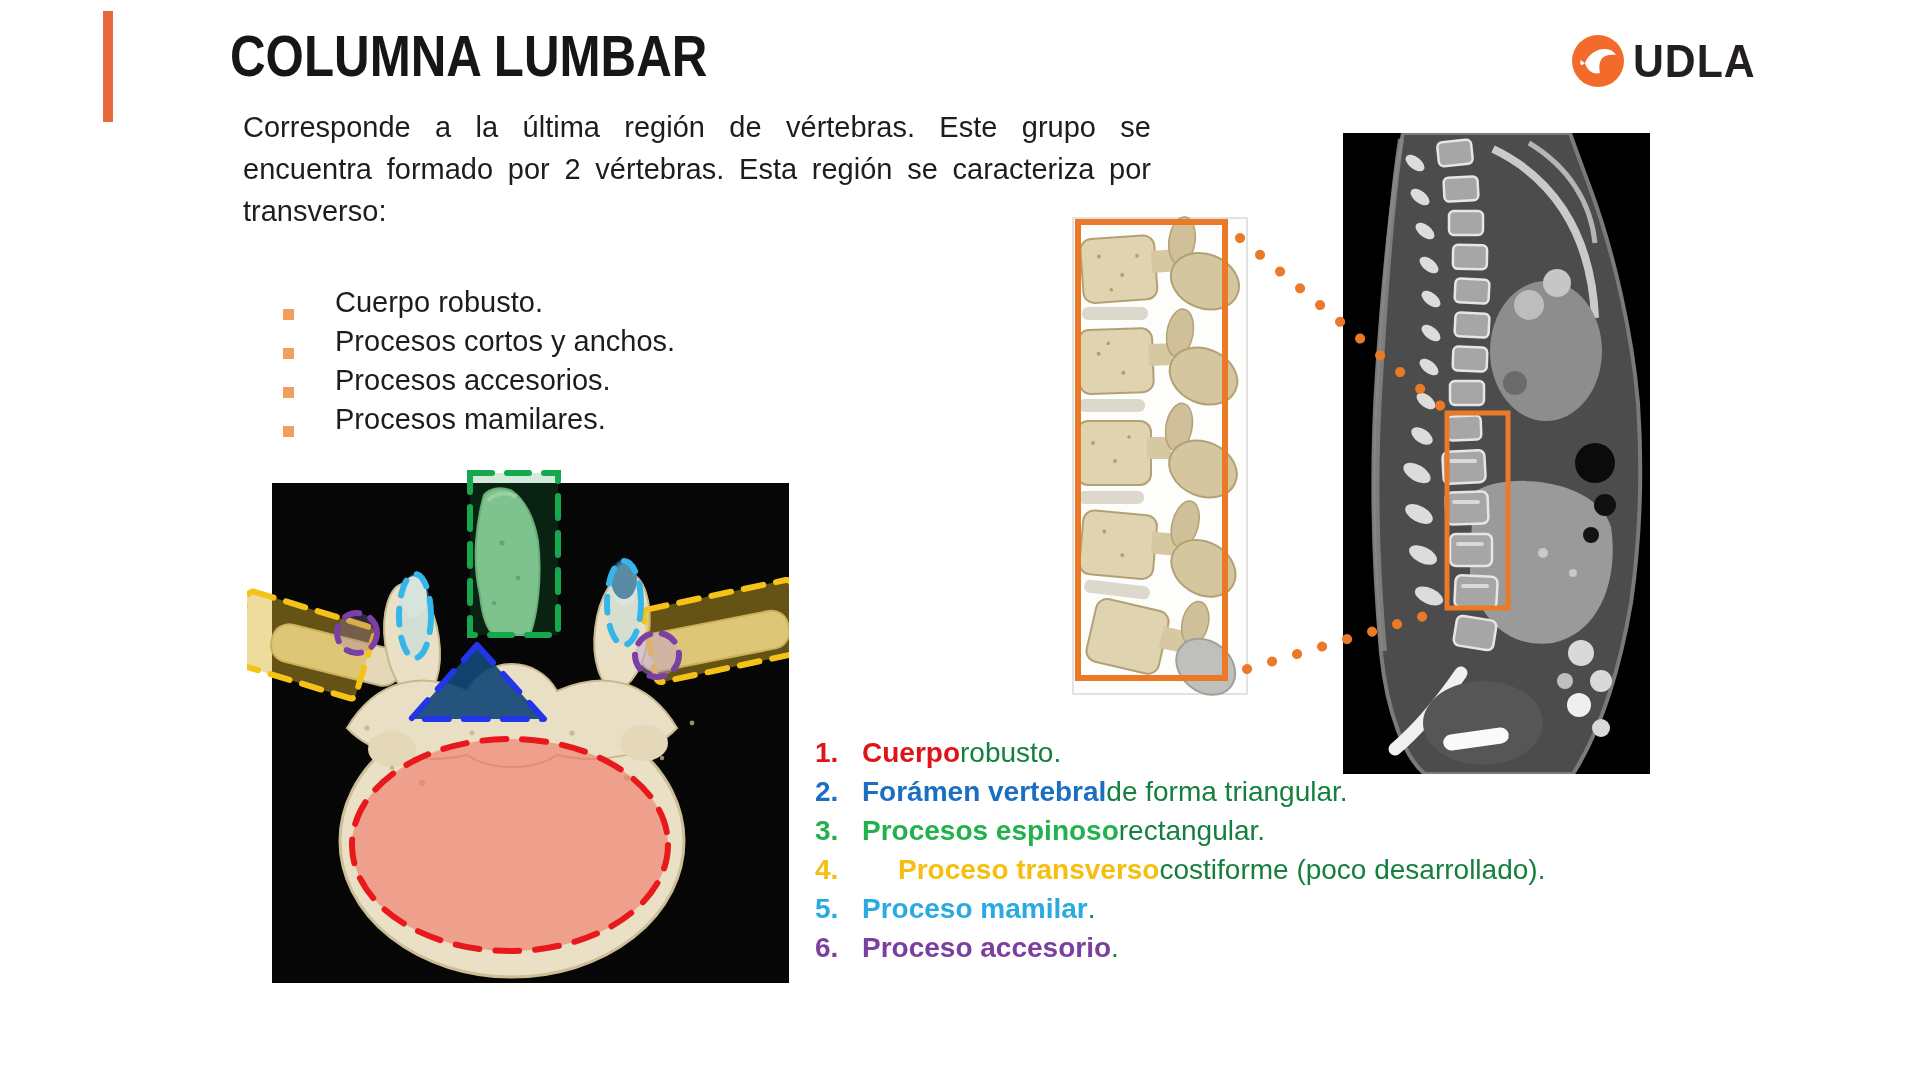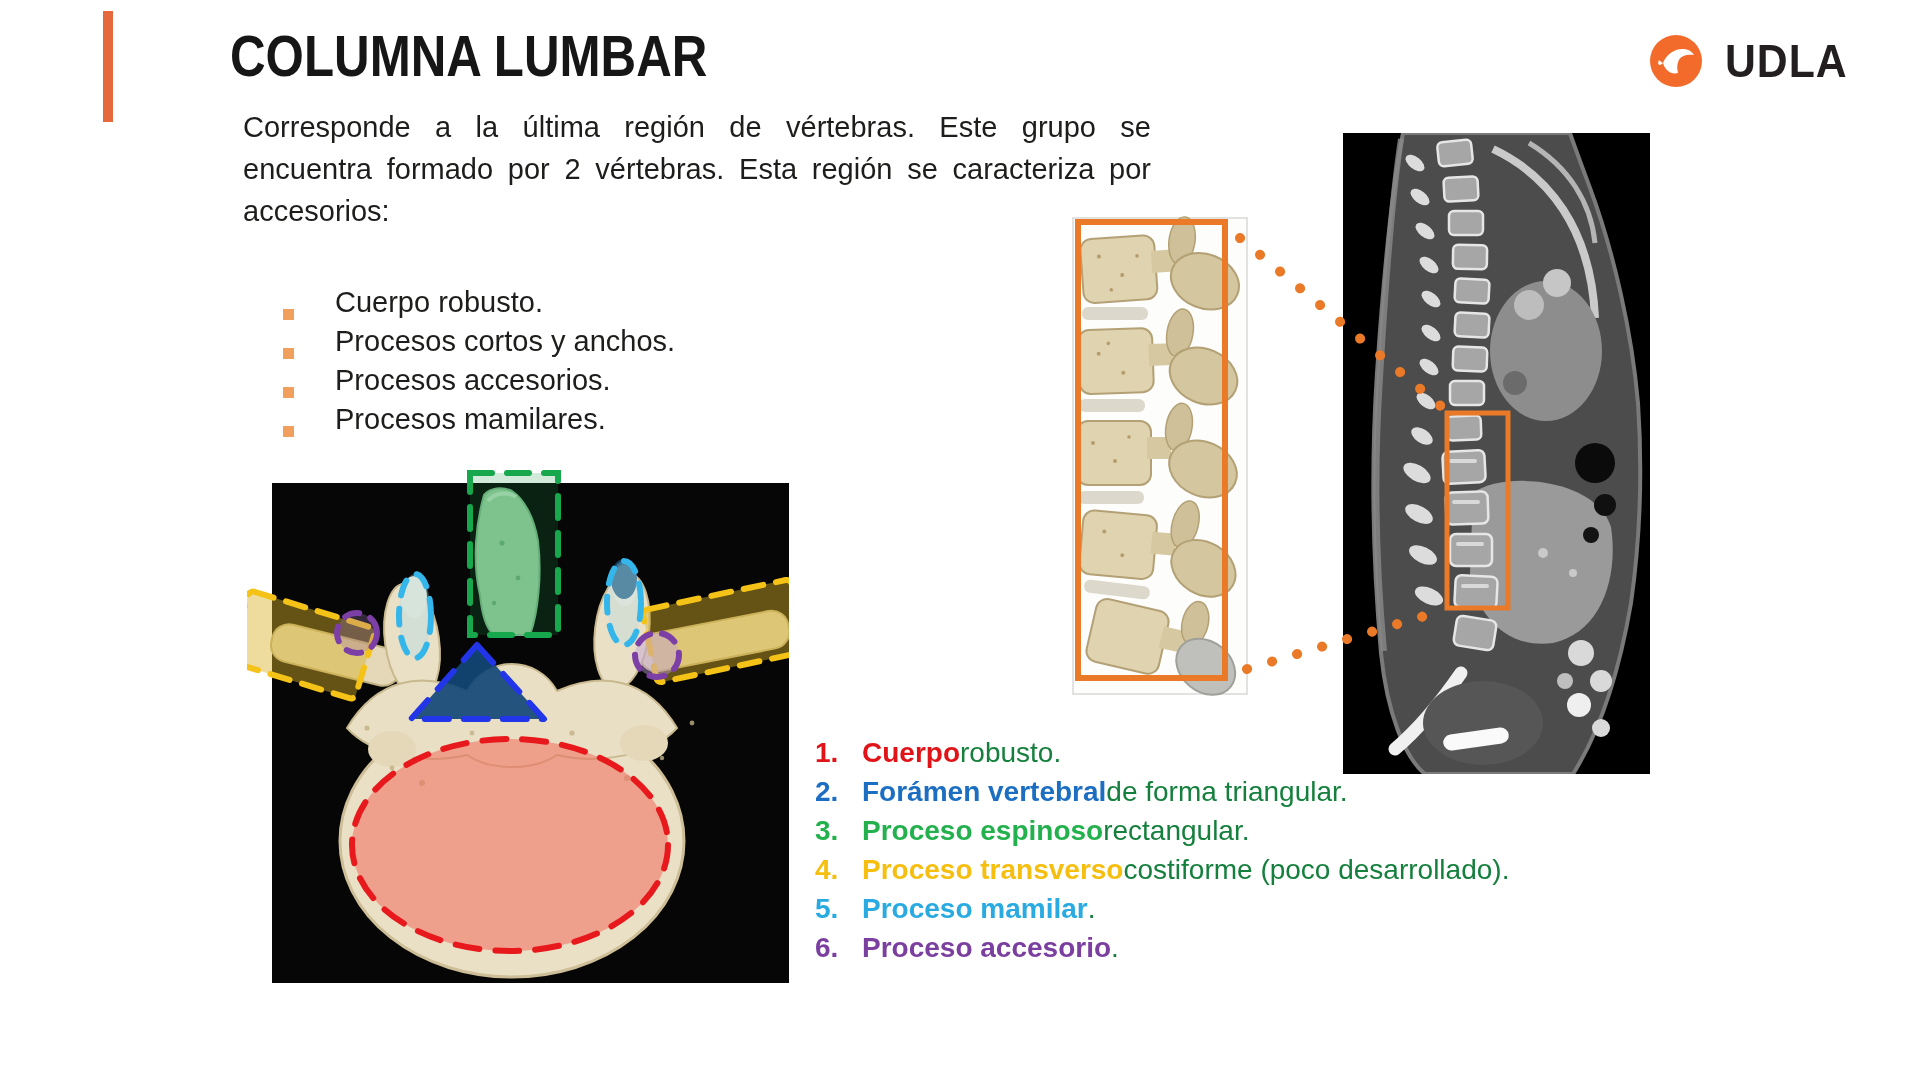--- a/index.html
+++ b/index.html
@@ -1,21 +1,21 @@
 <!DOCTYPE html>
 <html><head>
 <meta charset="utf-8">
 <style>
   html,body{margin:0;padding:0;background:#ffffff;}
   .slide{position:relative;width:1856px;height:1080px;background:#ffffff;overflow:hidden;
          font-family:Liberation Sans, sans-serif;color:#1d1d1b;}
   .accent-bar{position:absolute;left:103px;top:11px;width:10px;height:111px;background:#E5693C;}
   .page-title{position:absolute;left:230px;top:22px;margin:0;font-size:58px;font-weight:bold;
               color:#161616;transform:scaleX(.85);transform-origin:left top;letter-spacing:0;white-space:nowrap;}
-  .logo{position:absolute;left:1649px;top:34px;display:flex;align-items:flex-end;gap:22px;}
+  .logo{position:absolute;left:1571px;top:34px;display:flex;align-items:flex-end;gap:8px;}
   .logo-text{font-size:46px;font-weight:800;color:#231F20;letter-spacing:1px;
              transform:scaleX(.93);transform-origin:left center;}
   .intro{position:absolute;left:243px;top:106px;width:908px;font-size:29px;line-height:42px;color:#1d1d1b;}
   .intro .line-justify{text-align:justify;text-align-last:justify;}
   .intro .line-left{text-align:left;}
   .bullet-list{position:absolute;left:283px;top:281px;width:520px;}
   .bullet-item{display:flex;align-items:flex-end;height:39px;}
   .bullet-marker{width:11px;height:11px;margin-top:9px;flex:0 0 11px;}
   .bullet-label{margin-left:41px;font-size:29px;line-height:36px;white-space:nowrap;}
   .vertebra-photo{position:absolute;left:247px;top:469px;width:542px;height:514px;}
@@ -42,21 +42,21 @@
       <circle cx="27" cy="27" r="26" fill="#F26B2B"></circle>
       <path d="M14,29 C20,13 40,11 45,21 C33,19 26,25 29,39 C22,41 16,36 14,29 Z" fill="#ffffff"></path>
       <path d="M14,29 C10,33 8,30 10,26 C11,27 12,28 14,29 Z" fill="#ffffff"></path>
     </svg>
     <span class="logo-text">UDLA</span>
   </div>
 
   <div class="intro">
     <div class="line-justify">Corresponde a la última región de vértebras. Este grupo se</div>
     <div class="line-justify">encuentra formado por 2 vértebras. Esta región se caracteriza por</div>
-    <div class="line-left">accesorios:</div>
+    <div class="line-left">transverso:</div>
   </div>
 
   <div class="bullet-list">
     <div class="bullet-item">
       <span class="bullet-marker" style="background: rgb(240, 160, 92);"></span>
       <span class="bullet-label">Cuerpo robusto.</span>
     </div>
     <div class="bullet-item">
       <span class="bullet-marker" style="background: rgb(240, 160, 92);"></span>
       <span class="bullet-label">Procesos cortos y anchos.</span>
@@ -282,26 +282,26 @@
       <span class="term" style="color: rgb(224, 20, 24);">Cuerpo</span>
       <span class="rest"> robusto.</span>
     </div>
     <div class="numbered-item">
       <span class="num" style="color: rgb(27, 110, 194);">2.</span>
       <span class="term" style="color: rgb(27, 110, 194);">Forámen vertebral</span>
       <span class="rest"> de forma triangular.</span>
     </div>
     <div class="numbered-item">
       <span class="num" style="color: rgb(34, 177, 77);">3.</span>
-      <span class="term" style="color: rgb(34, 177, 77);">Proceso espinoso</span>
+      <span class="term" style="color: rgb(34, 177, 77);">Procesos espinoso</span>
       <span class="rest"> rectangular.</span>
     </div>
     <div class="numbered-item">
       <span class="num" style="color: rgb(246, 190, 15);">4.</span>
-      <span class="term" style="color: rgb(246, 190, 15);">Proceso transverso</span>
+      <span class="term" style="color: rgb(246, 190, 15); margin-left: 36px;">Proceso transverso</span>
       <span class="rest"> costiforme (poco desarrollado).</span>
     </div>
     <div class="numbered-item">
       <span class="num" style="color: rgb(41, 171, 226);">5.</span>
       <span class="term" style="color: rgb(41, 171, 226);">Proceso mamilar</span>
       <span class="rest">.</span>
     </div>
     <div class="numbered-item">
       <span class="num" style="color: rgb(123, 63, 160);">6.</span>
       <span class="term" style="color: rgb(123, 63, 160);">Proceso accesorio</span>

